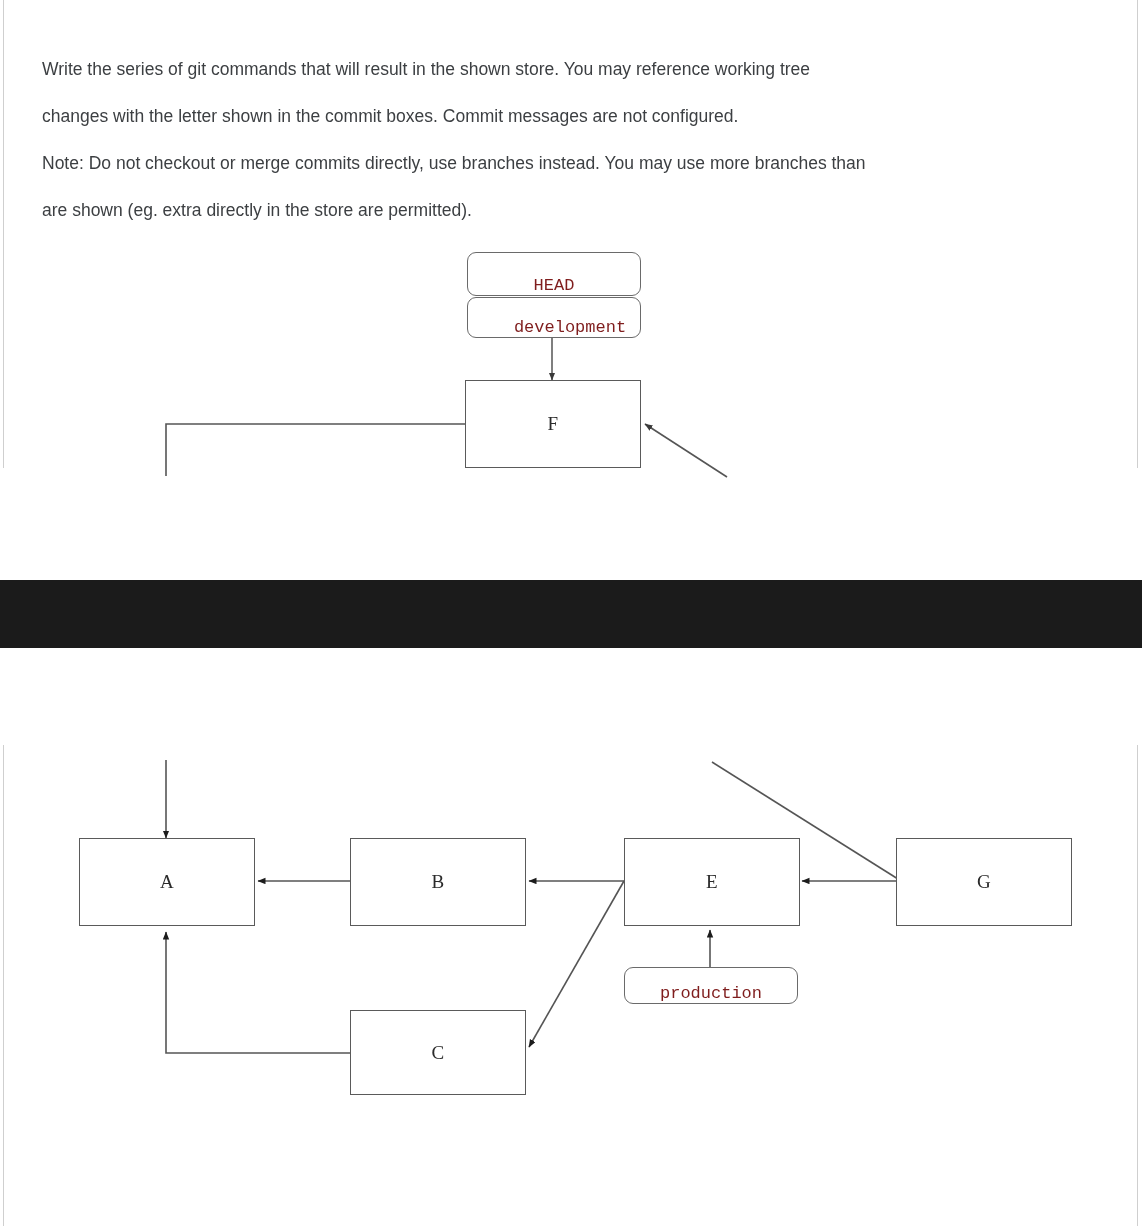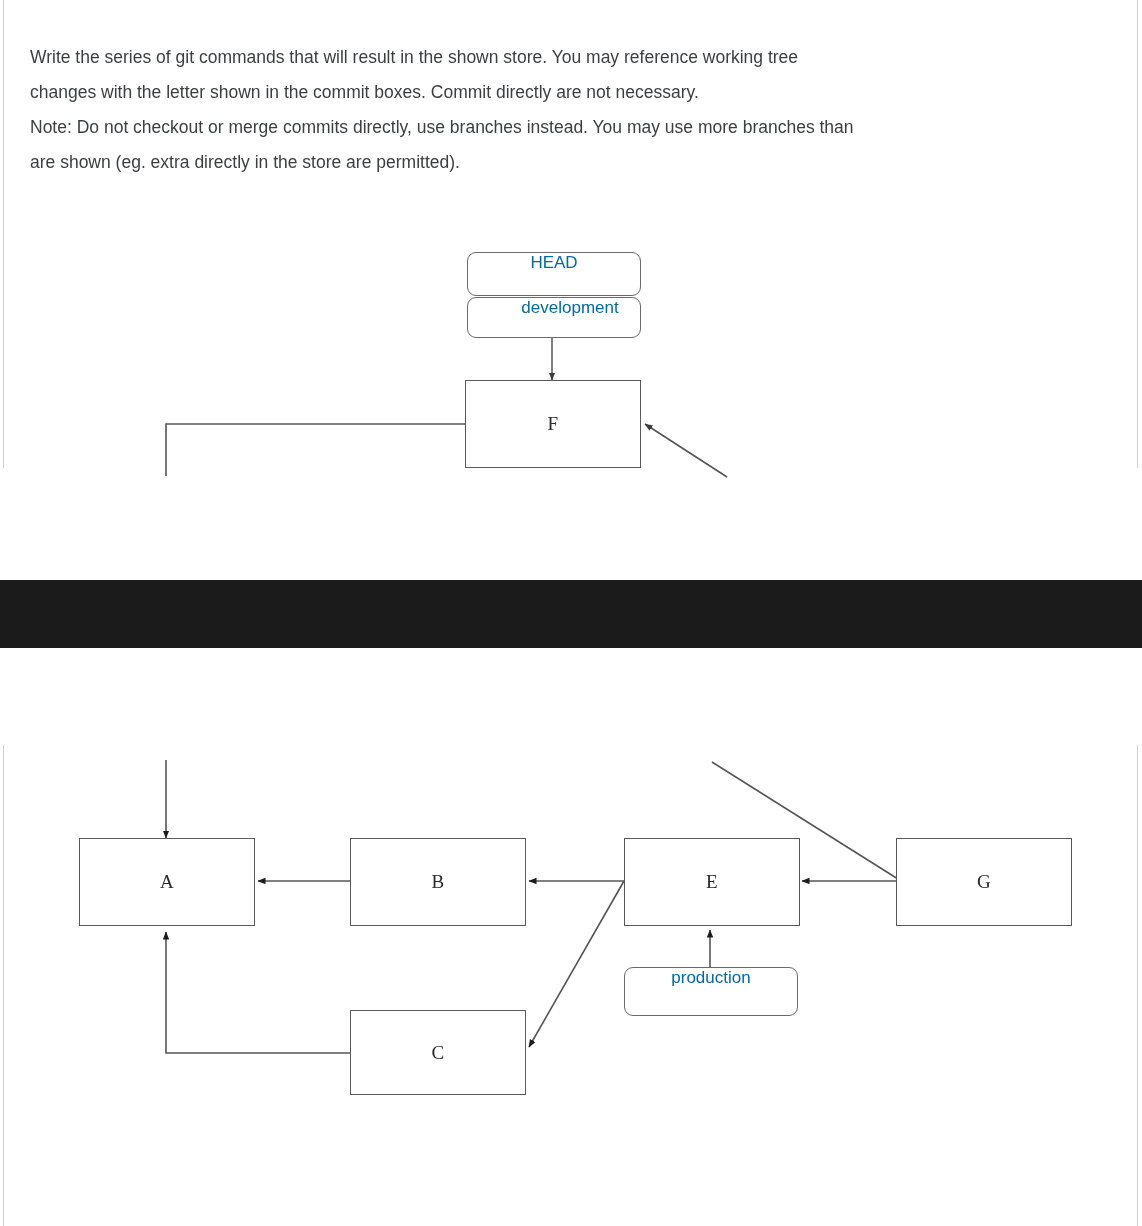--- a/index.html
+++ b/index.html
@@ -39,21 +39,21 @@
     position: absolute;
     left: 30px;
     top: 40px;
     width: 1075px;
     color: #3c3f42;
     font-size: 17.5px;
     line-height: 35px;
     font-family: "Liberation Sans", sans-serif;
   }
   .question-block p {
-    margin: 0;
+    margin: 12px;
   }
 
   
   .commit-box {
     position: absolute;
     box-sizing: border-box;
     border: 1.4px solid #5a5a5a;
     background: #ffffff;
     display: flex;
     align-items: center;
@@ -64,46 +64,46 @@
     letter-spacing: 0.2px;
   }
 
   .ref-box {
     position: absolute;
     box-sizing: border-box;
     border: 1.4px solid #6a6a6a;
     border-radius: 9px;
     background: #ffffff;
     display: flex;
-    align-items: flex-start;
+    align-items: flex-end;
     justify-content: center;
-    font-family: Liberation Sans, sans-serif;
+    font-family: Liberation Mono, monospace;
     font-size: 17px;
-    color: #0369a1;
+    color: #7f1d1d;
   }
 
   .edge-svg {
     position: absolute;
     left: 0;
     top: 0;
     overflow: visible;
     pointer-events: none;
   }
 </style>
 </head>
 <body>
 
 <div id="page">
 
   <div class="panel-border-left" style="left:3px; top:0px; height:468px;"></div>
   <div class="panel-border-right" style="left:1137px; top:0px; height:468px;"></div>
 
   <div class="question-block">
     <p>Write the series of git commands that will result in the shown store. You may reference working tree</p>
-    <p>changes with the letter shown in the commit boxes. Commit directly are not necessary.</p>
+    <p>changes with the letter shown in the commit boxes. Commit messages are not configured.</p>
     <p>Note: Do not checkout or merge commits directly, use branches instead. You may use more branches than</p>
     <p>are shown (eg. extra directly in the store are permitted).</p>
   </div>
 
   <svg class="edge-svg" width="1142" height="600" style="top:0px;">
     <defs>
       <marker id="arrowU" markerWidth="9" markerHeight="9" refX="7.5" refY="3.2" orient="auto" markerUnits="userSpaceOnUse">
         <path d="M0,0 L8,3.2 L0,6.4 z" fill="#3a3a3a"></path>
       </marker>
     </defs>
@@ -169,17 +169,17 @@
   </div>
 
   <div class="commit-box" style="left:624px; top:838px; width:176px; height:88px;">
     <span>E</span>
   </div>
 
   <div class="commit-box" style="left:896px; top:838px; width:176px; height:88px;">
     <span>G</span>
   </div>
 
-  <div class="ref-box" style="left:624px; top:967px; width:174px; height:49px;">
+  <div class="ref-box" style="left:624px; top:967px; width:174px; height:37px;">
     <span>production</span>
   </div>
 
 </div>
 
 </body></html>

